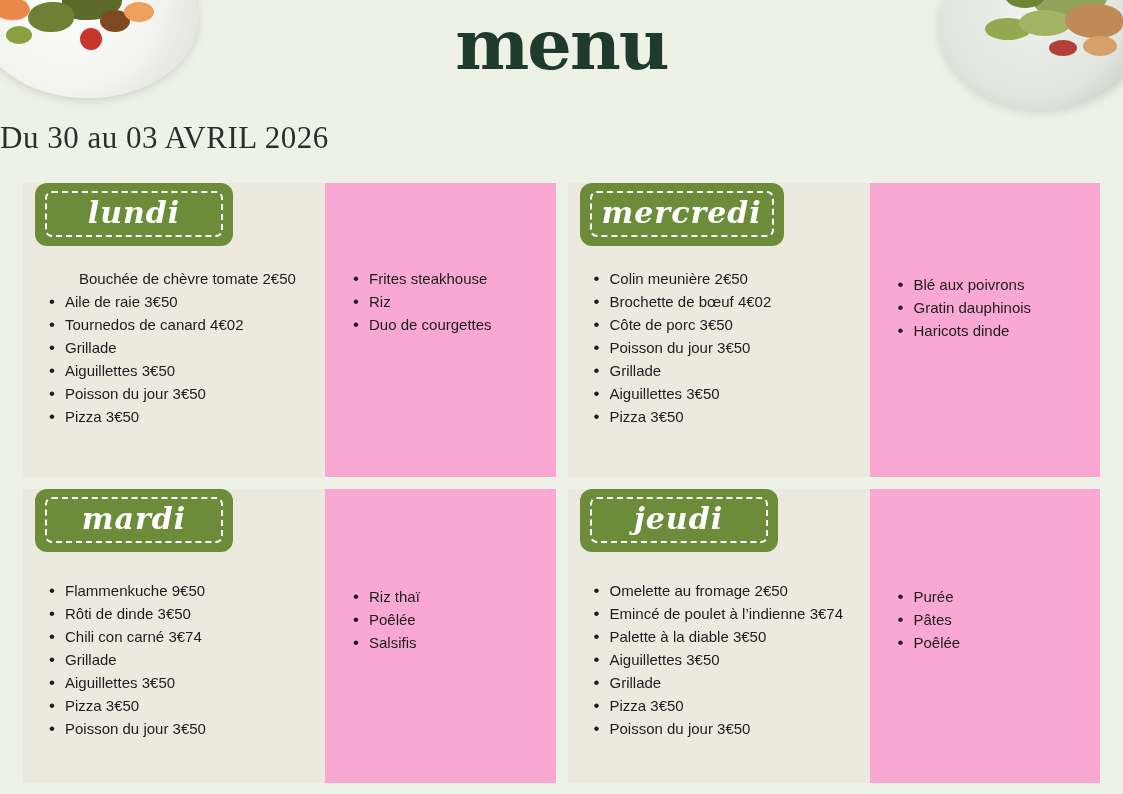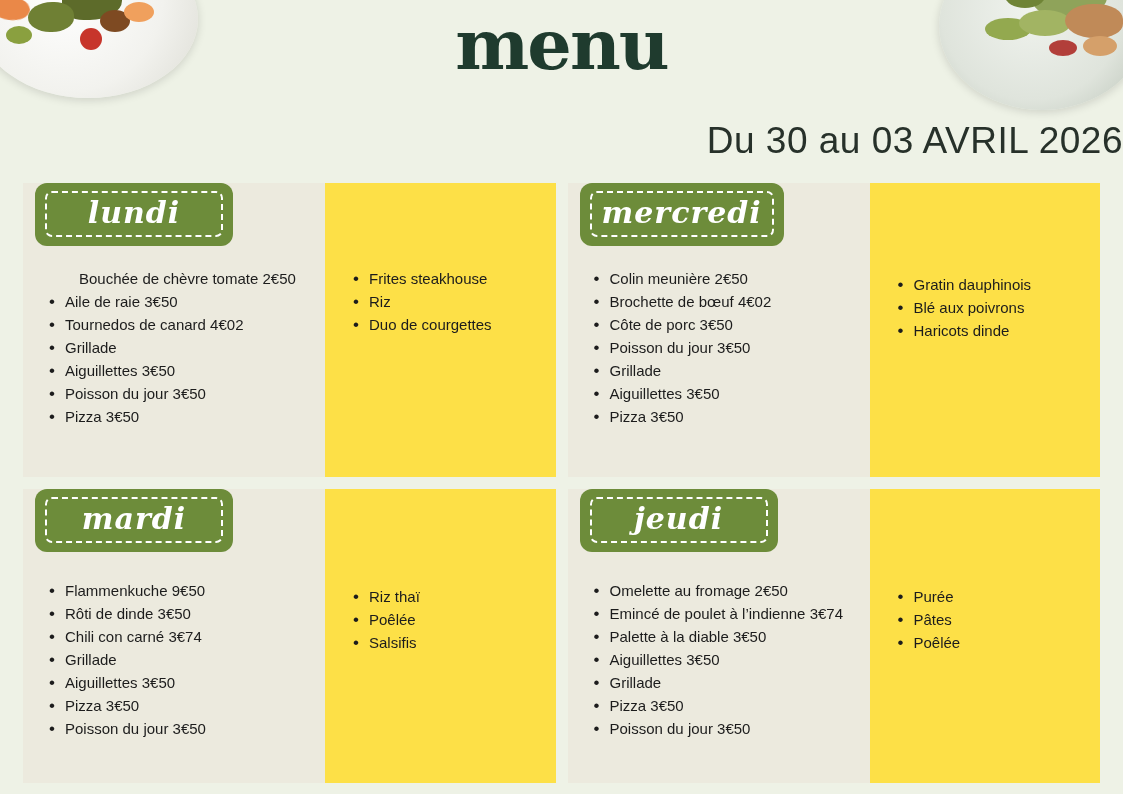--- a/index.html
+++ b/index.html
@@ -89,25 +89,25 @@
     font-size: 70px;
     letter-spacing: -2px;
     color: #1f3b2e;
     line-height: 1;
   }
   .subtitle {
     position: absolute;
     top: 120px;
     left: 0;
     right: 0;
-    text-align: right;
-    font-size: 37px;
+    text-align: left;
+    font-size: 31px;
     color: #27312a;
     letter-spacing: .5px;
-    font-family: Liberation Sans, sans-serif;
+    font-family: Liberation Serif, serif;
   }
 
   
   .grid {
     position: absolute;
     top: 183px;
     left: 23px;
     width: 1077px;
     height: 600px;
     display: grid;
@@ -123,21 +123,21 @@
     background: #eceade;
     display: flex;
   }
   .col-main {
     flex: 0 0 302px;
     background: #eceade;
     position: relative;
   }
   .col-side {
     flex: 1 1 auto;
-    background: #fde047;
+    background: #f9a8d4;
     position: relative;
   }
 
   .tab {
     position: absolute;
     top: 0;
     left: 12px;
     background: #6d8c3a;
     border-radius: 12px;
     padding: 8px 10px 9px;
@@ -271,22 +271,22 @@
           <li>Brochette de bœuf 4€02</li>
           <li>Côte de porc 3€50</li>
           <li>Poisson du jour 3€50</li>
           <li>Grillade</li>
           <li>Aiguillettes 3€50</li>
           <li>Pizza 3€50</li>
         </ul>
       </div>
       <div class="col-side">
         <ul class="items side">
+          <li>Blé aux poivrons</li>
           <li>Gratin dauphinois</li>
-          <li>Blé aux poivrons</li>
           <li>Haricots dinde</li>
         </ul>
       </div>
     </div>
 
     <div class="day-card r2 c1">
       <div class="col-main">
         <div class="tab">
           <div class="inner">
             <div class="label">mardi</div>

